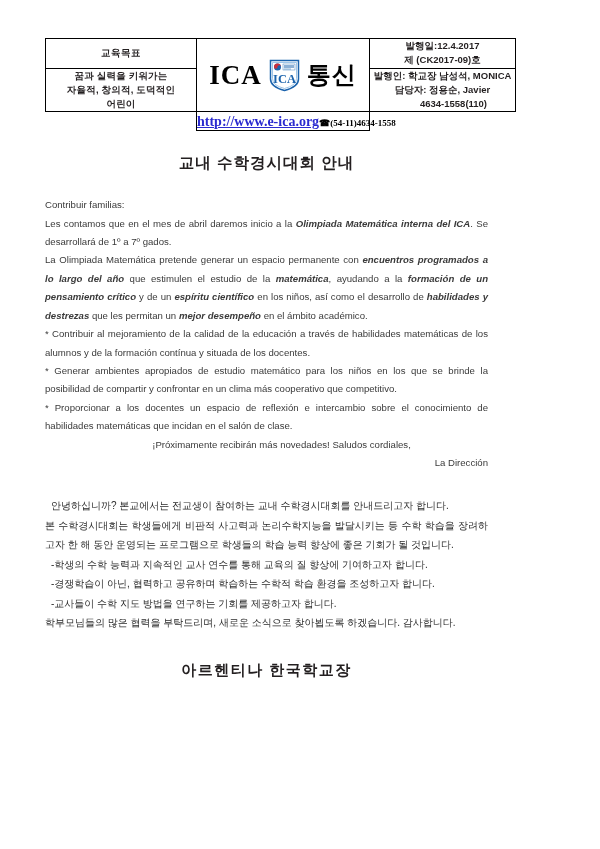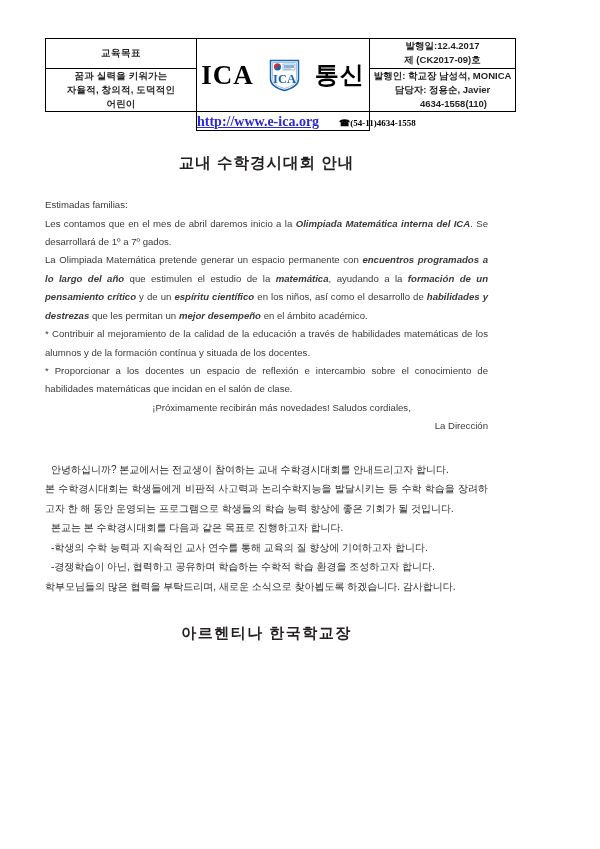--- a/index.html
+++ b/index.html
@@ -54,21 +54,21 @@
   }
   .logo-cell {
     text-align: center;
     padding: 2px 0 0 0;
     height: 45px;
   }
   .logo-row {
     display: flex;
     align-items: center;
     justify-content: center;
-    gap: 15px;
+    gap: 7px;
     height: 40px;
   }
   .logo-ica {
     font-family: "Liberation Serif", serif;
     font-size: 27px;
     font-weight: bold;
     letter-spacing: 1px;
     line-height: 1;
     color: #000;
   }
@@ -94,21 +94,21 @@
     font-size: 14px;
     font-weight: bold;
     color: #2a2ad0;
     text-decoration: underline;
   }
   .contact-phone {
     font-family: "Liberation Serif", serif;
     font-size: 9px;
     font-weight: bold;
     color: #000;
-    margin-left: 20px;
+    margin-left: 0;
   }
   .issue-cell {
     text-align: center;
     font-size: 9.5px;
     font-weight: bold;
     line-height: 1.5;
     padding: 3px 3px 3px 3px;
   }
   .pub-cell {
     font-size: 9.5px;
@@ -238,36 +238,37 @@
         <a class="contact-link" href="#">http://www.e-ica.org</a><span class="contact-phone">☎(54-11)4634-1558</span>
       </td>
       <td style="border:0;padding:0;"></td>
     </tr>
   </tbody>
     </table>
 
   <div class="doc-title">교내 수학경시대회 안내</div>
 
   <div class="es-body">
-    <p class="noindent">Estimadas familias:</p>
+    <p class="noindent">Contribuir familias:</p>
 
     <p><span>Les contamos que en el mes de abril daremos inicio a la </span><em>Olimpiada Matemática interna del ICA</em><span>. Se desarrollará de 1º a 7º gados.</span></p>
 
     <p><span>La Olimpiada Matemática pretende generar un espacio permanente con </span><em>encuentros programados a lo largo del año</em><span> que estimulen el estudio de la </span><em>matemática</em><span>, ayudando a la </span><em>formación de un pensamiento crítico</em><span> y de un </span><em>espíritu científico</em><span> en los niños, así como el desarrollo de </span><em>habilidades y destrezas</em><span> que les permitan un </span><em>mejor desempeño</em><span> en el ámbito académico.</span></p>
 
     <p>* Contribuir al mejoramiento de la calidad de la educación a través de habilidades matemáticas de los alumnos y de la formación contínua y situada de los docentes.</p>
+    <p>* Generar ambientes apropiados de estudio matemático para los niños en los que se brinde la posibilidad de compartir y confrontar en un clima más cooperativo que competitivo.</p>
     <p>* Proporcionar a los docentes un espacio de reflexión e intercambio sobre el conocimiento de habilidades matemáticas que incidan en el salón de clase.</p>
     <p class="sign-center">¡Próximamente recibirán más novedades! Saludos cordiales,</p>
     <p class="sign-right">La Dirección</p>
   </div>
 
   <div class="ko-body">
     <p class="ko-indent">안녕하십니까? 본교에서는 전교생이 참여하는 교내 수학경시대회를 안내드리고자 합니다.</p>
     <p>본 수학경시대회는 학생들에게 비판적 사고력과 논리수학지능을 발달시키는 등 수학 학습을 장려하고자 한 해 동안 운영되는 프로그램으로 학생들의 학습 능력 향상에 좋은 기회가 될 것입니다.</p>
-    <p class="ko-indent">본교는 본 수학경시대회를 다음과 같은 목표로 진행하고자 합니다.</p>
     <p class="ko-indent">-학생의 수학 능력과 지속적인 교사 연수를 통해 교육의 질 향상에 기여하고자 합니다.</p>
     <p class="ko-indent plain">-경쟁학습이 아닌, 협력하고 공유하며 학습하는 수학적 학습 환경을 조성하고자 합니다.</p>
+    <p class="ko-indent plain">-교사들이 수학 지도 방법을 연구하는 기회를 제공하고자 합니다.</p>
     <p class="plain">학부모님들의 많은 협력을 부탁드리며, 새로운 소식으로 찾아뵙도록 하겠습니다. 감사합니다.</p>
   </div>
 
   <div class="ko-sign">아르헨티나 한국학교장</div>
 
 </div>
 
 </body></html>

